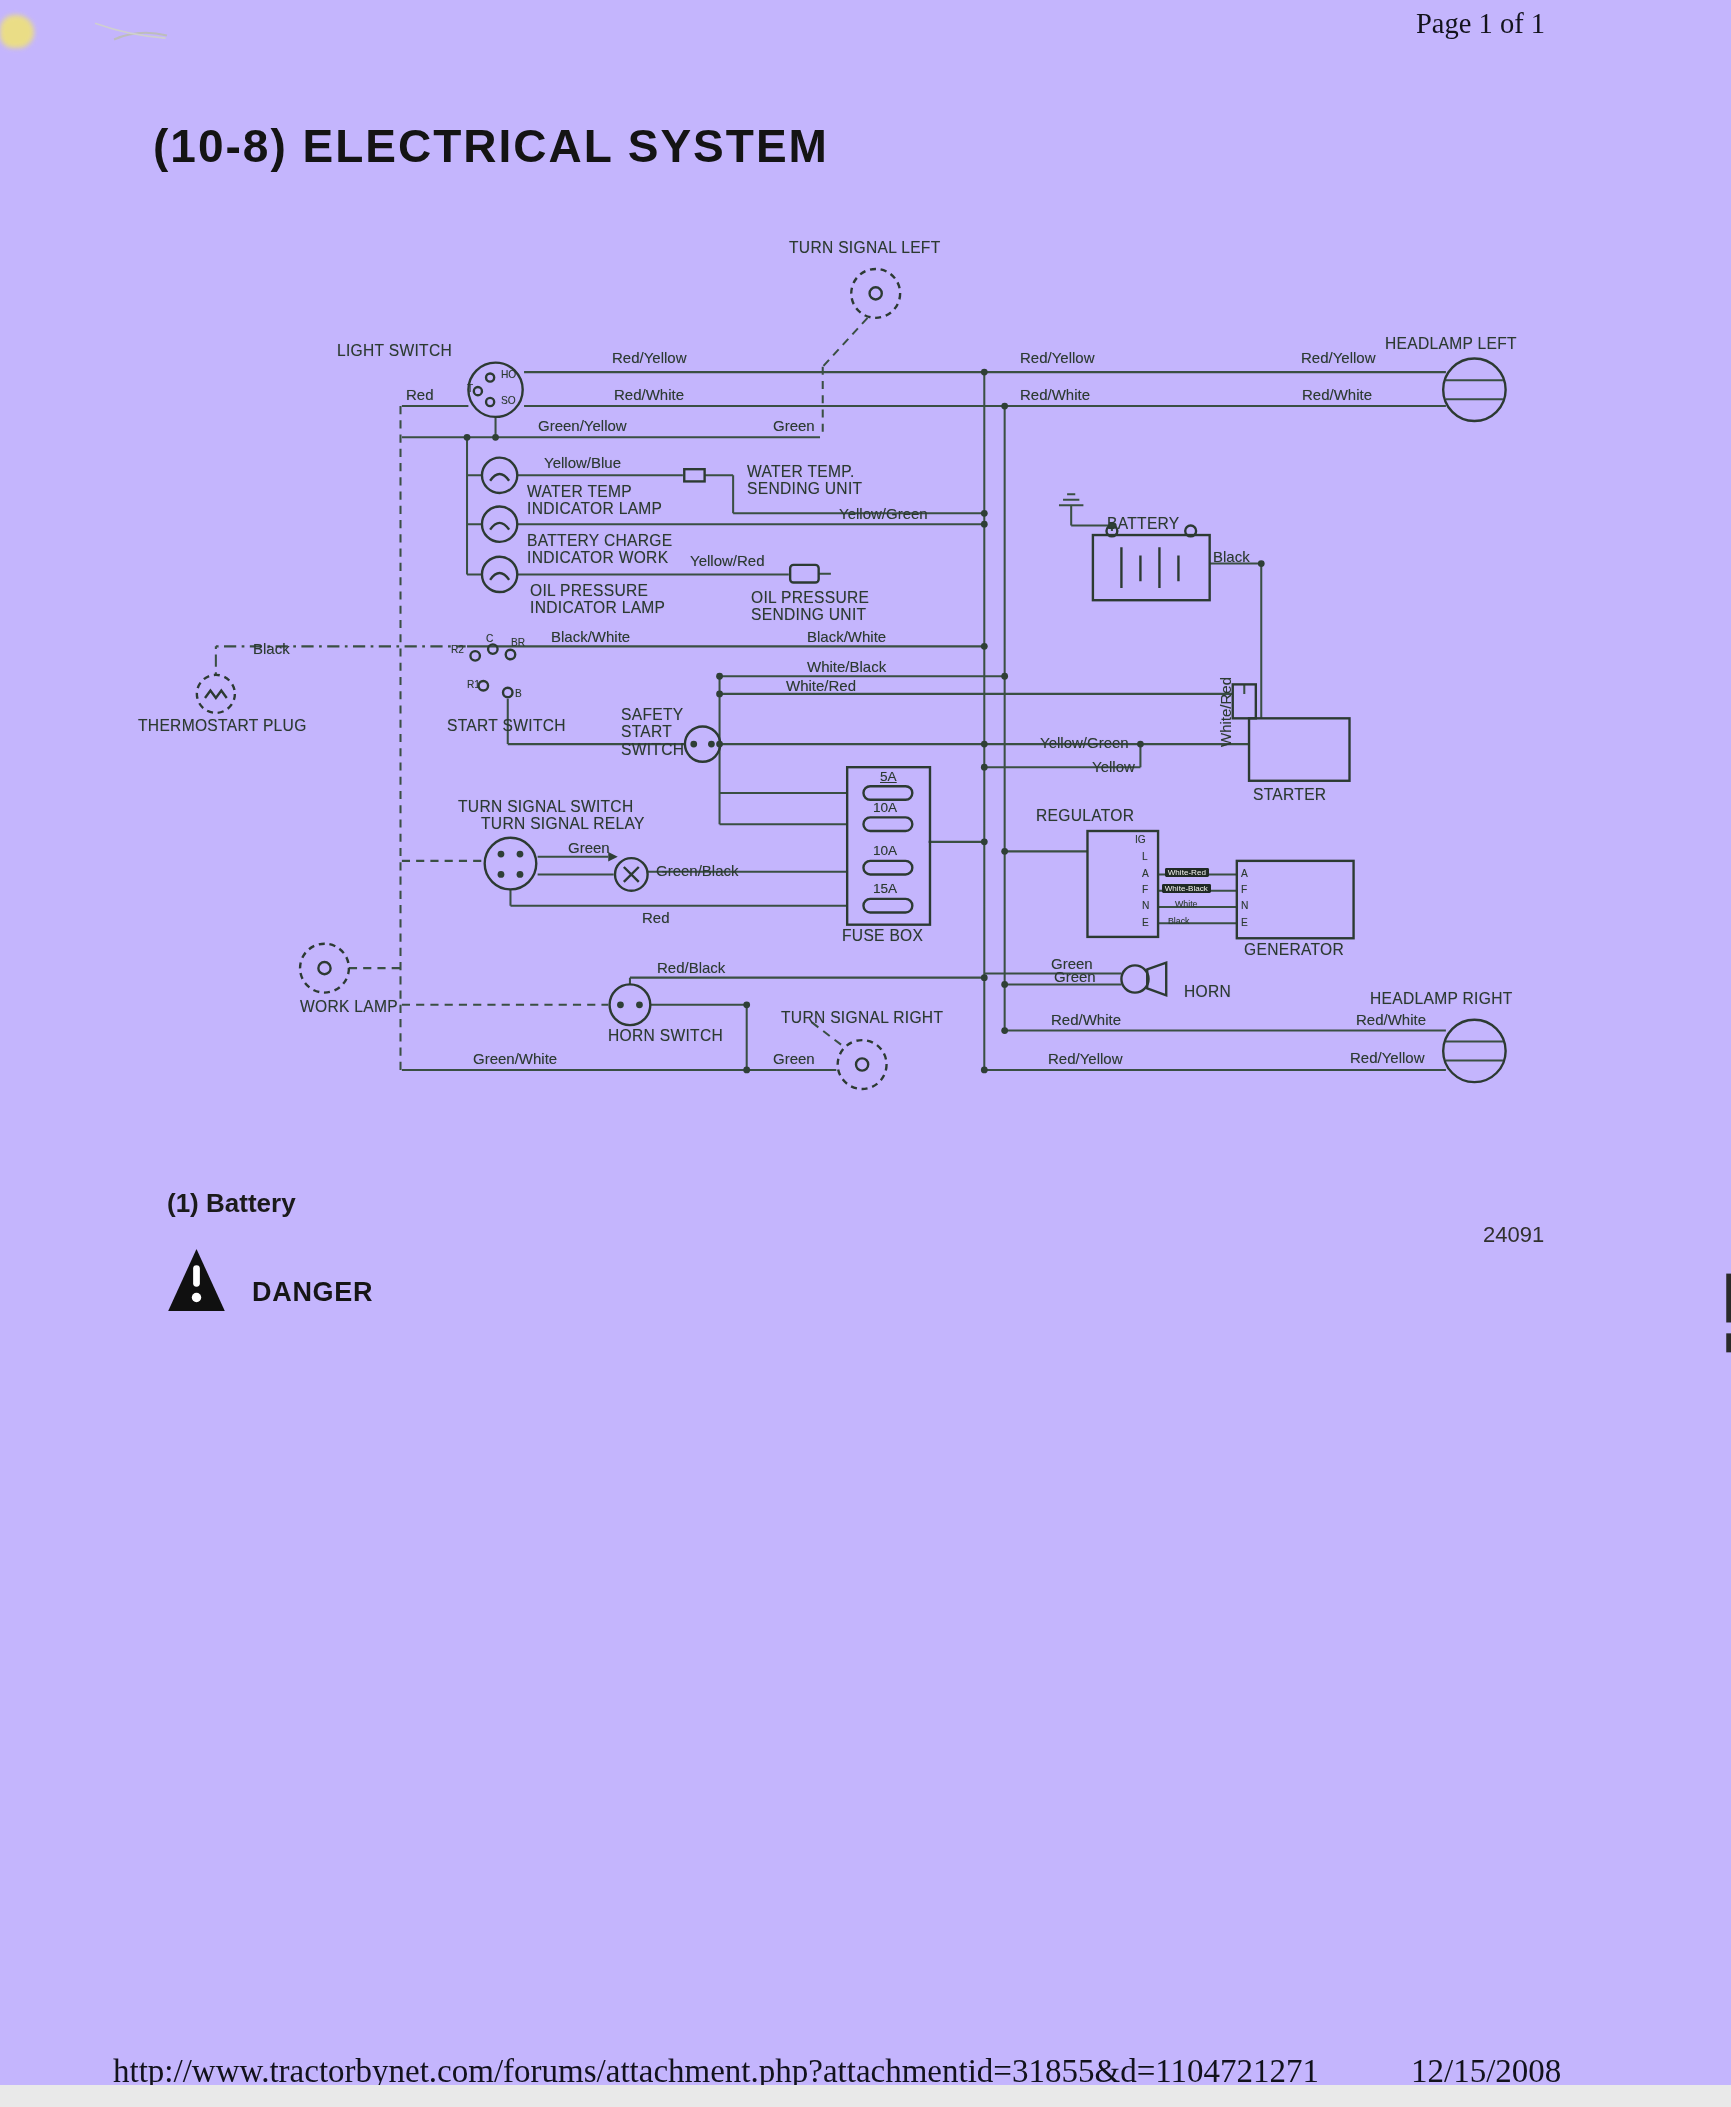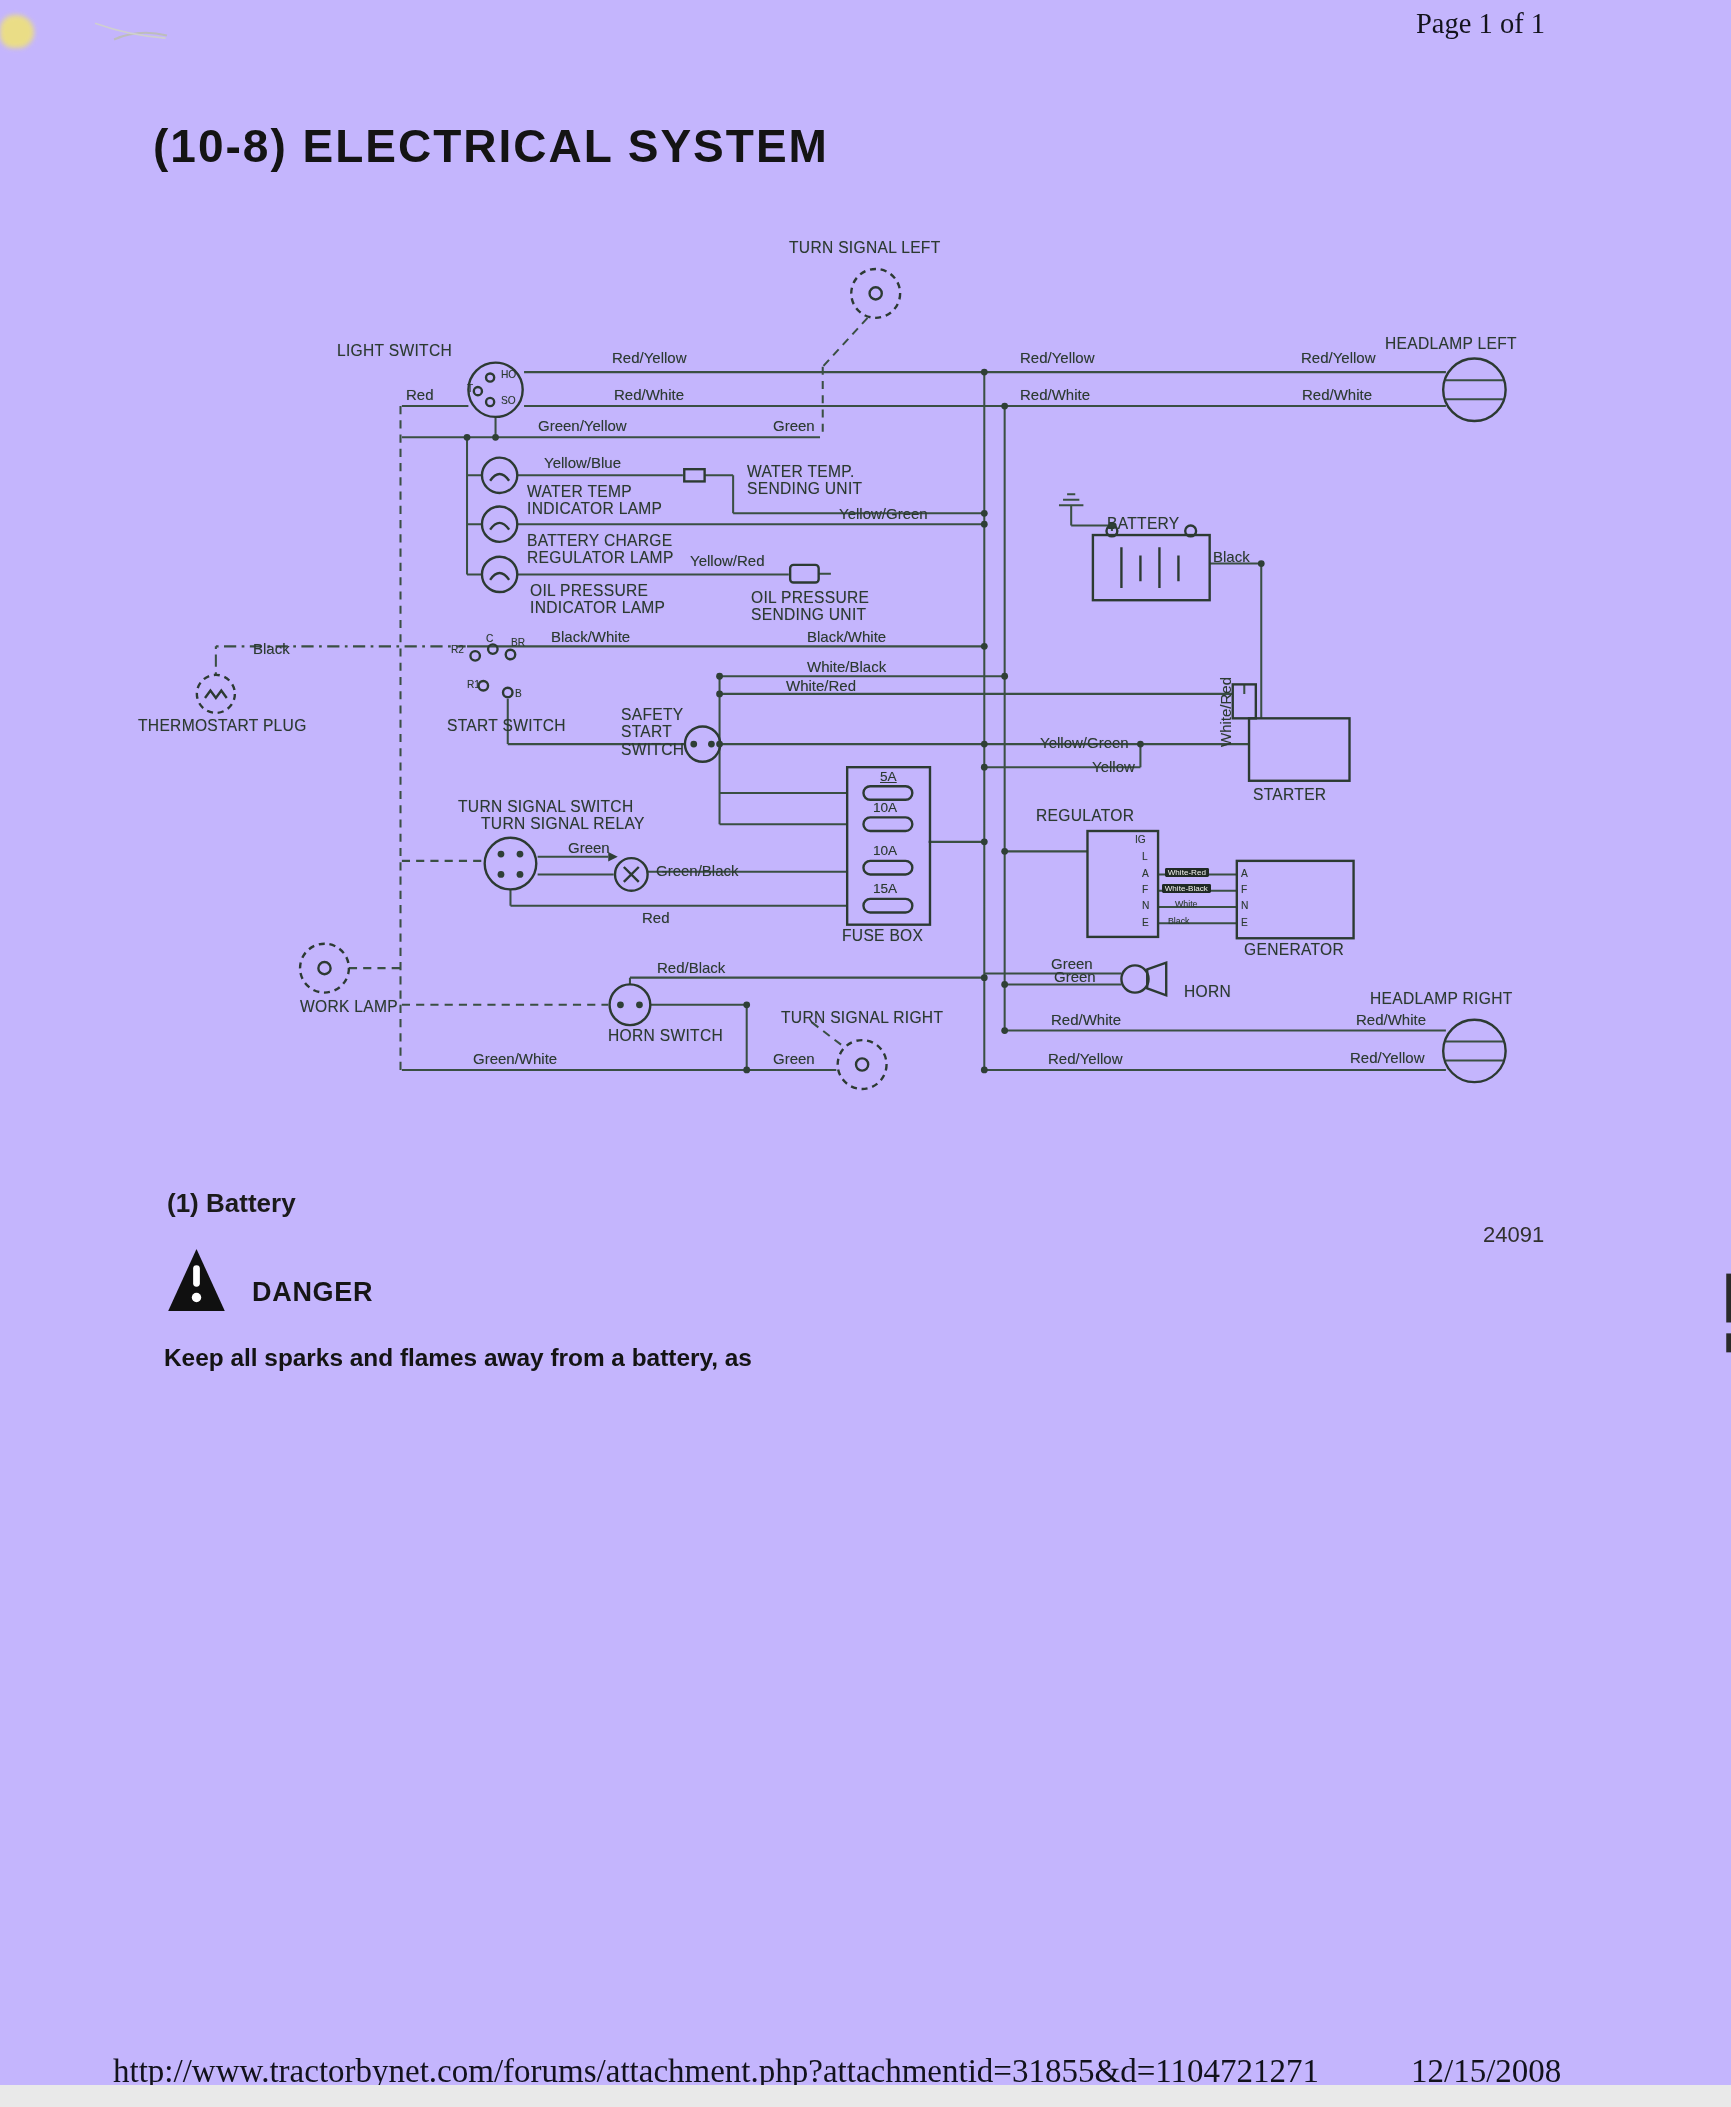--- a/index.html
+++ b/index.html
@@ -195,21 +195,21 @@
 
     <div id="diagram-labels">
         <span class="dlabel component-label" style="left: 789px; top: 239px;">TURN SIGNAL LEFT</span>
         <span class="dlabel component-label" style="left: 337px; top: 342px;">LIGHT SWITCH</span>
         <span class="dlabel component-label" style="left: 1385px; top: 335px;">HEADLAMP LEFT</span>
         <span class="dlabel component-label" style="left: 747px; top: 463px;">WATER TEMP.
 SENDING UNIT</span>
         <span class="dlabel component-label" style="left: 527px; top: 483px;">WATER TEMP
 INDICATOR LAMP</span>
         <span class="dlabel component-label" style="left: 527px; top: 532px;">BATTERY CHARGE
-REGULATOR LAMP</span>
+INDICATOR WORK</span>
         <span class="dlabel component-label" style="left: 530px; top: 582px;">OIL PRESSURE
 INDICATOR LAMP</span>
         <span class="dlabel component-label" style="left: 751px; top: 589px;">OIL PRESSURE
 SENDING UNIT</span>
         <span class="dlabel component-label" style="left: 1107px; top: 515px;">BATTERY</span>
         <span class="dlabel component-label" style="left: 138px; top: 717px;">THERMOSTART PLUG</span>
         <span class="dlabel component-label" style="left: 447px; top: 717px;">START SWITCH</span>
         <span class="dlabel component-label" style="left: 621px; top: 706px;">SAFETY
 START
 SWITCH</span>
@@ -292,20 +292,19 @@
 
   <div class="danger-row">
     <svg width="57" height="62" viewBox="0 0 84 92">
       <polygon points="42,0 84,92 0,92" fill="#101010"></polygon>
       <rect x="37" y="24" width="10" height="32" rx="5" fill="#fff"></rect>
       <circle cx="42" cy="72" r="7" fill="#fff"></circle>
     </svg>
     <span class="danger-label">DANGER</span>
   </div>
 
-  <div class="warning-line">Keep all sparks and flames away from a battery, as</div>
 
 
   <div class="footer-url serif">http://www.tractorbynet.com/forums/attachment.php?attachmentid=31855&amp;d=1104721271</div>
   <div class="footer-date serif">12/15/2008</div>
 
 </div>
 
 
 </body></html>

